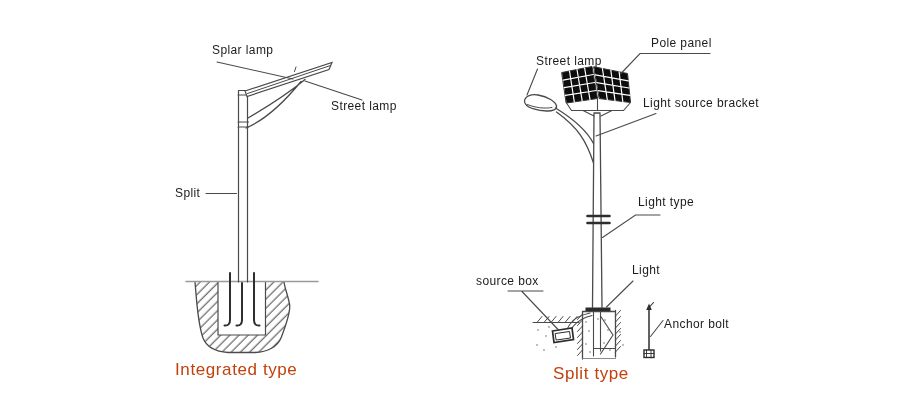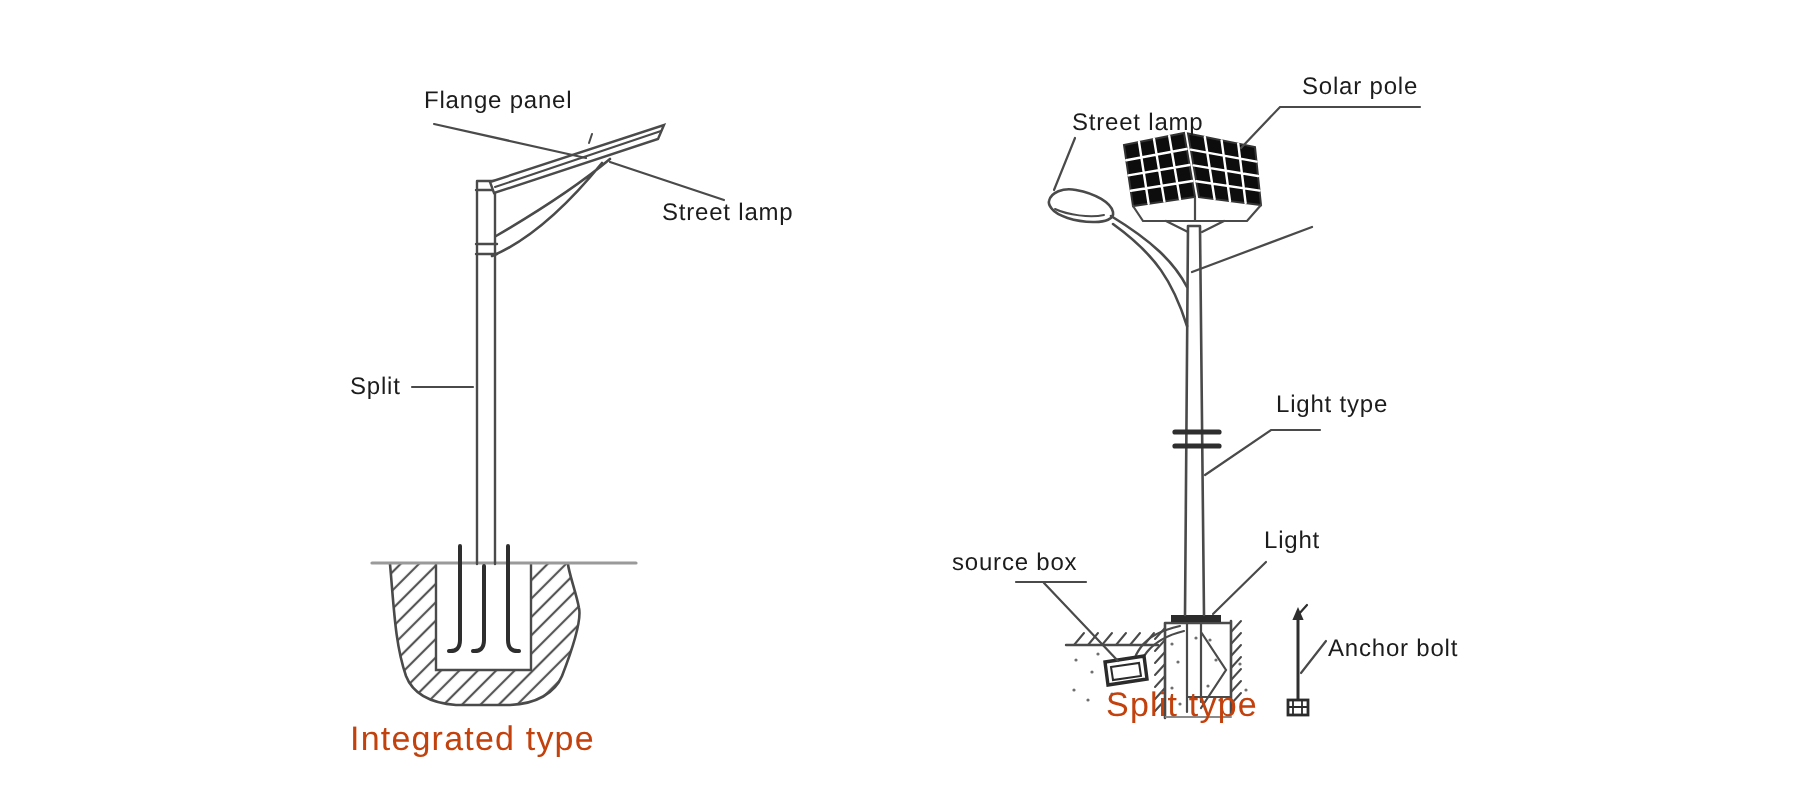--- a/index.html
+++ b/index.html
@@ -115,26 +115,27 @@
       <path fill="none" stroke="#4a4a4a" stroke-width="1.1" d="M710,53.5 H640 L620.5,74"></path>
       <path fill="none" stroke="#4a4a4a" stroke-width="1.1" d="M537.5,69 L527,95"></path>
       <path fill="none" stroke="#4a4a4a" stroke-width="1.1" d="M656,113.5 L596,136"></path>
       <path fill="none" stroke="#4a4a4a" stroke-width="1.1" d="M660,215 H635.5 L602.5,237.5"></path>
       <path fill="none" stroke="#4a4a4a" stroke-width="1.1" d="M633,281 L606.5,307"></path>
       <path fill="none" stroke="#4a4a4a" stroke-width="1.1" d="M508,291 H543 M522,291.5 L559,330.5"></path>
       <path fill="none" stroke="#4a4a4a" stroke-width="1.1" d="M663,320.5 L650.5,336.5"></path>
     </g>
   </svg>
 
-  <div class="lbl" style="left:212px;top:44px">Flange panel</div>
+  <div class="lbl" style="left:212px;top:44px">Splar lamp</div>
   <div class="lbl" style="left:331px;top:100px">Street lamp</div>
   <div class="lbl" style="left:175px;top:187px">Split</div>
   <div class="caption" style="left:175px;top:361px">Integrated type</div>
 
   <div class="lbl" style="left:536px;top:55px">Street lamp</div>
-  <div class="lbl" style="left:651px;top:37px">Solar pole</div>
+  <div class="lbl" style="left:651px;top:37px">Pole panel</div>
+  <div class="lbl" style="left:643px;top:97px">Light source bracket</div>
   <div class="lbl" style="left:638px;top:196px">Light type</div>
   <div class="lbl" style="left:476px;top:275px">source box</div>
   <div class="lbl" style="left:632px;top:264px">Light</div>
   <div class="lbl" style="left:664px;top:318px">Anchor bolt</div>
-  <div class="caption" style="left:553px;top:344px">Split type</div>
+  <div class="caption" style="left:553px;top:365px">Split type</div>
 
 </div>
 
 </body></html>

